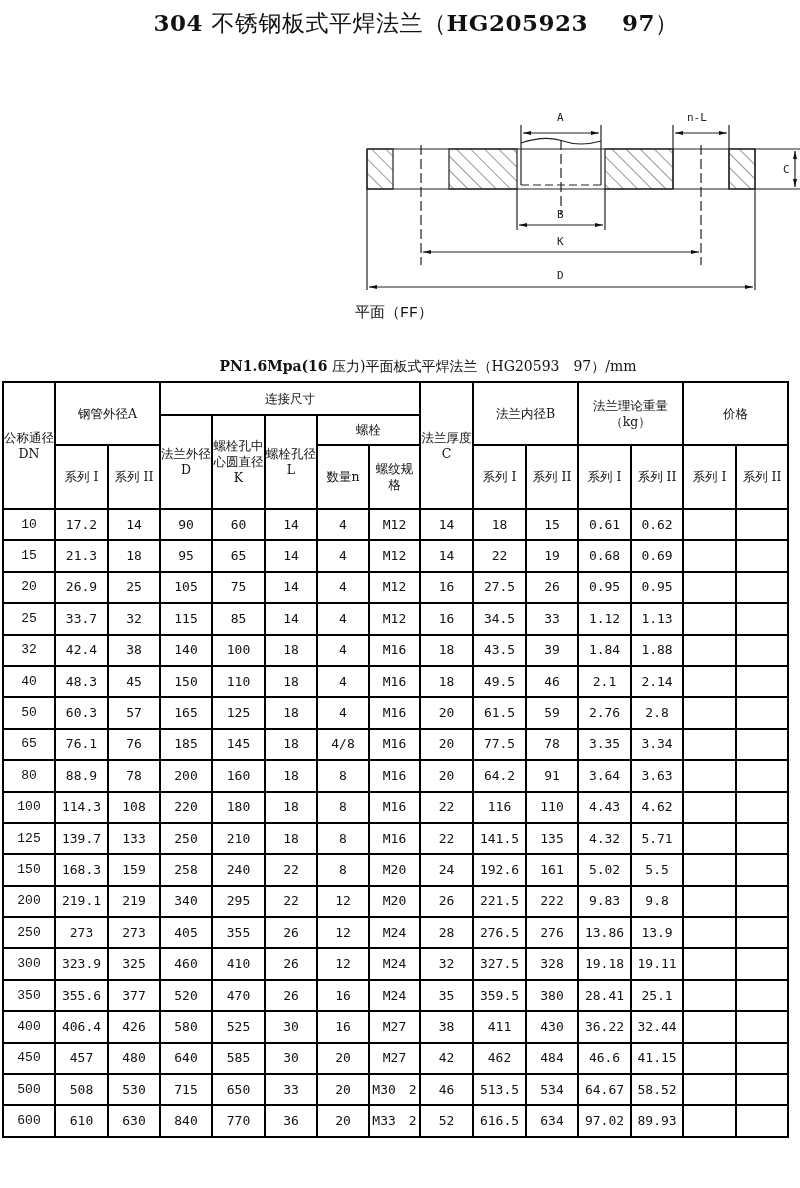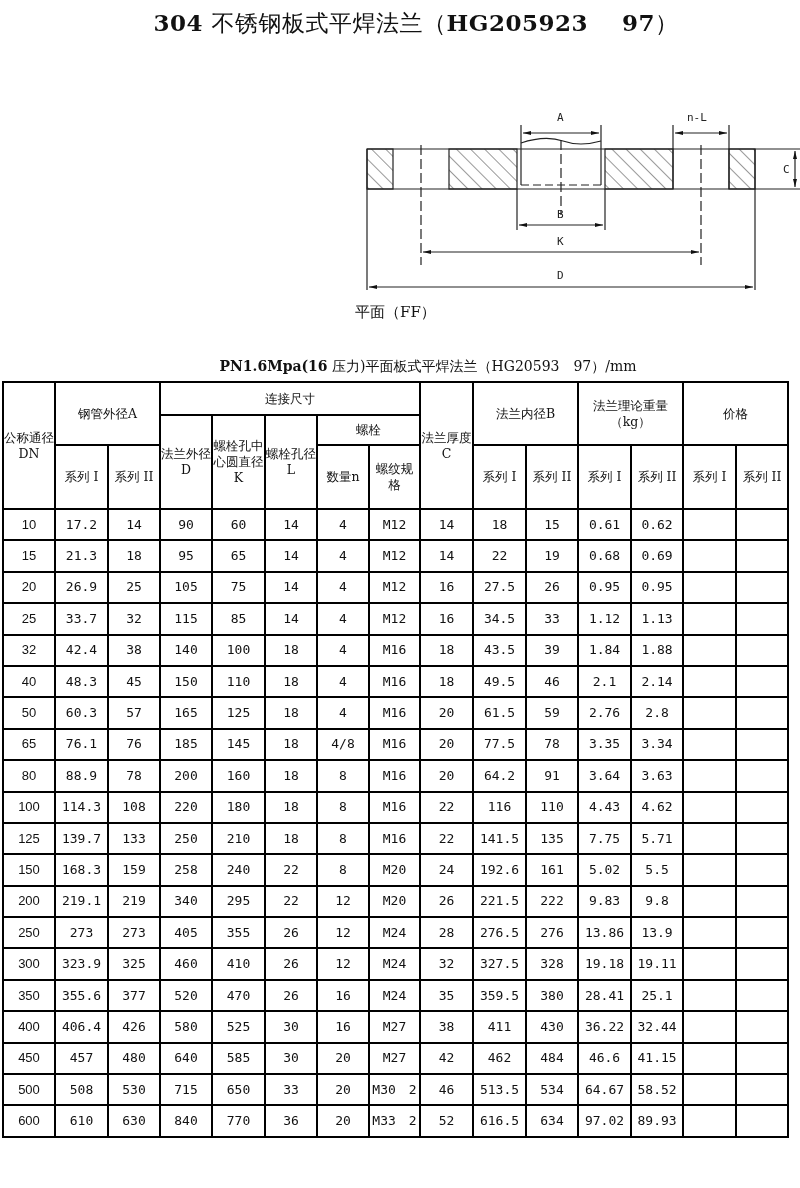--- a/index.html
+++ b/index.html
@@ -2,34 +2,34 @@
 <html><head>
 <meta charset="utf-8">
 <style>
   html, body { margin:0; padding:0; background:#ffffff; }
   body { width:800px; height:1188px; position:relative; overflow:hidden;
          font-family: "DejaVu Serif", "Liberation Serif", serif; color:#111; }
   .title { position:absolute; top:8px; left:0; width:800px; text-align:center;
            font-size:23px; font-weight:bold; letter-spacing:0.5px;padding-left:16px; }
   .title .zh { font-weight:normal; }
   .diagram { position:absolute; left:355px; top:105px; width:445px; height:200px; }
-  .caption { position:absolute; left:355px; top:303px; font-size:15px; }
+  .caption { position:absolute; left:355px; top:303px; font-size:15px;font-family:Liberation Mono, monospace; }
   .table-title { position:absolute; top:358px; left:0; width:800px; text-align:center;
                  font-size:14px;padding-left:28px; }
   .table-title b { font-weight:bold; }
   table.spec { position:absolute; left:2px; top:381px; border-collapse:collapse;
                table-layout:fixed; width:785px; }
   table.spec td { border:2px solid #000; text-align:center; vertical-align:middle;
                   padding:0; font-size:13px; line-height:16px; overflow:hidden; }
   table.spec thead td { font-size:12.5px; }
   .hdr-top td { height:31px; }
   .hdr-mid td { height:28px; }
   .hdr-bot td { height:62px; }
   tbody tr td { height:29.4px; font-family:"DejaVu Sans Mono","Liberation Mono",monospace; font-size:12.5px; }
-  tbody tr td.dn { font-family:Liberation Sans, sans-serif; }
+  tbody tr td.dn { font-family:Liberation Mono, monospace; }
 </style>
 </head>
 <body>
 
 <div class="title">
   <span>304</span>
   <span class="zh">不锈钢板式平焊法兰（</span><span>HG205923</span>&nbsp;&nbsp;&nbsp;&nbsp;<span>97</span><span class="zh">）</span>
 </div>
 
 <svg class="diagram" viewBox="0 0 445 200" xmlns="http://www.w3.org/2000/svg">
@@ -327,21 +327,21 @@
         <td>139.7</td>
         <td>133</td>
         <td>250</td>
         <td>210</td>
         <td>18</td>
         <td>8</td>
         <td>M16</td>
         <td>22</td>
         <td>141.5</td>
         <td>135</td>
-        <td>7.75</td>
+        <td>4.32</td>
         <td>5.71</td>
         <td></td>
         <td></td>
       </tr>
       <tr>
         <td class="dn">150</td>
         <td>168.3</td>
         <td>159</td>
         <td>258</td>
         <td>240</td>

